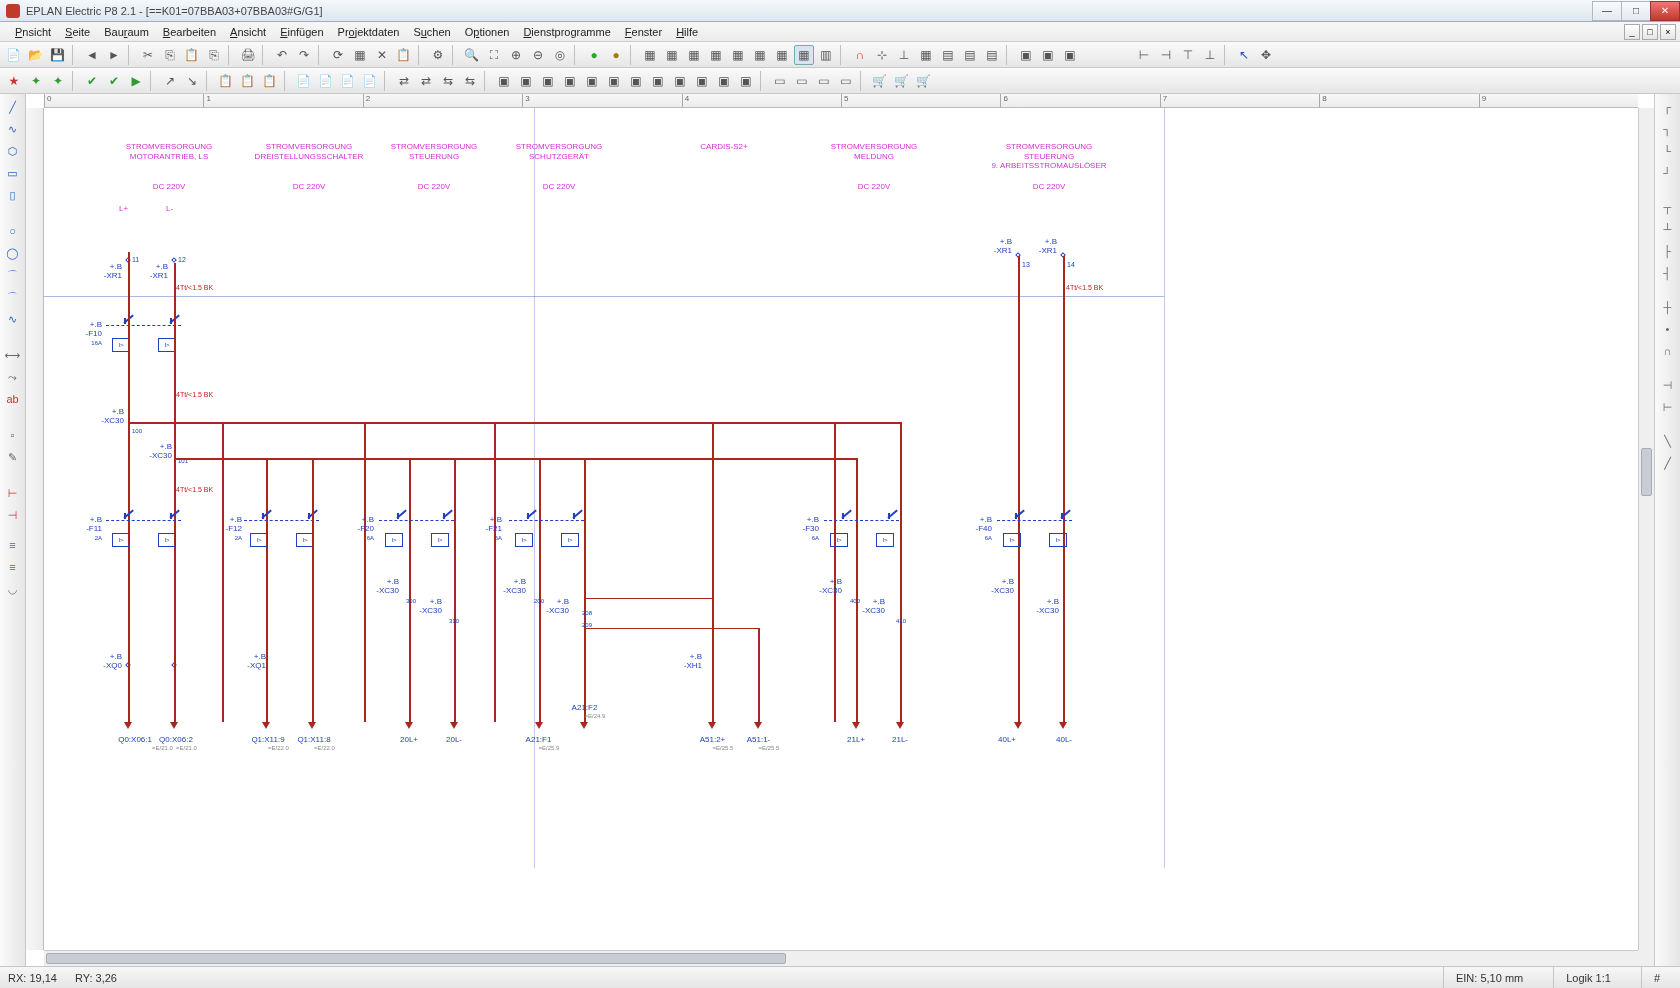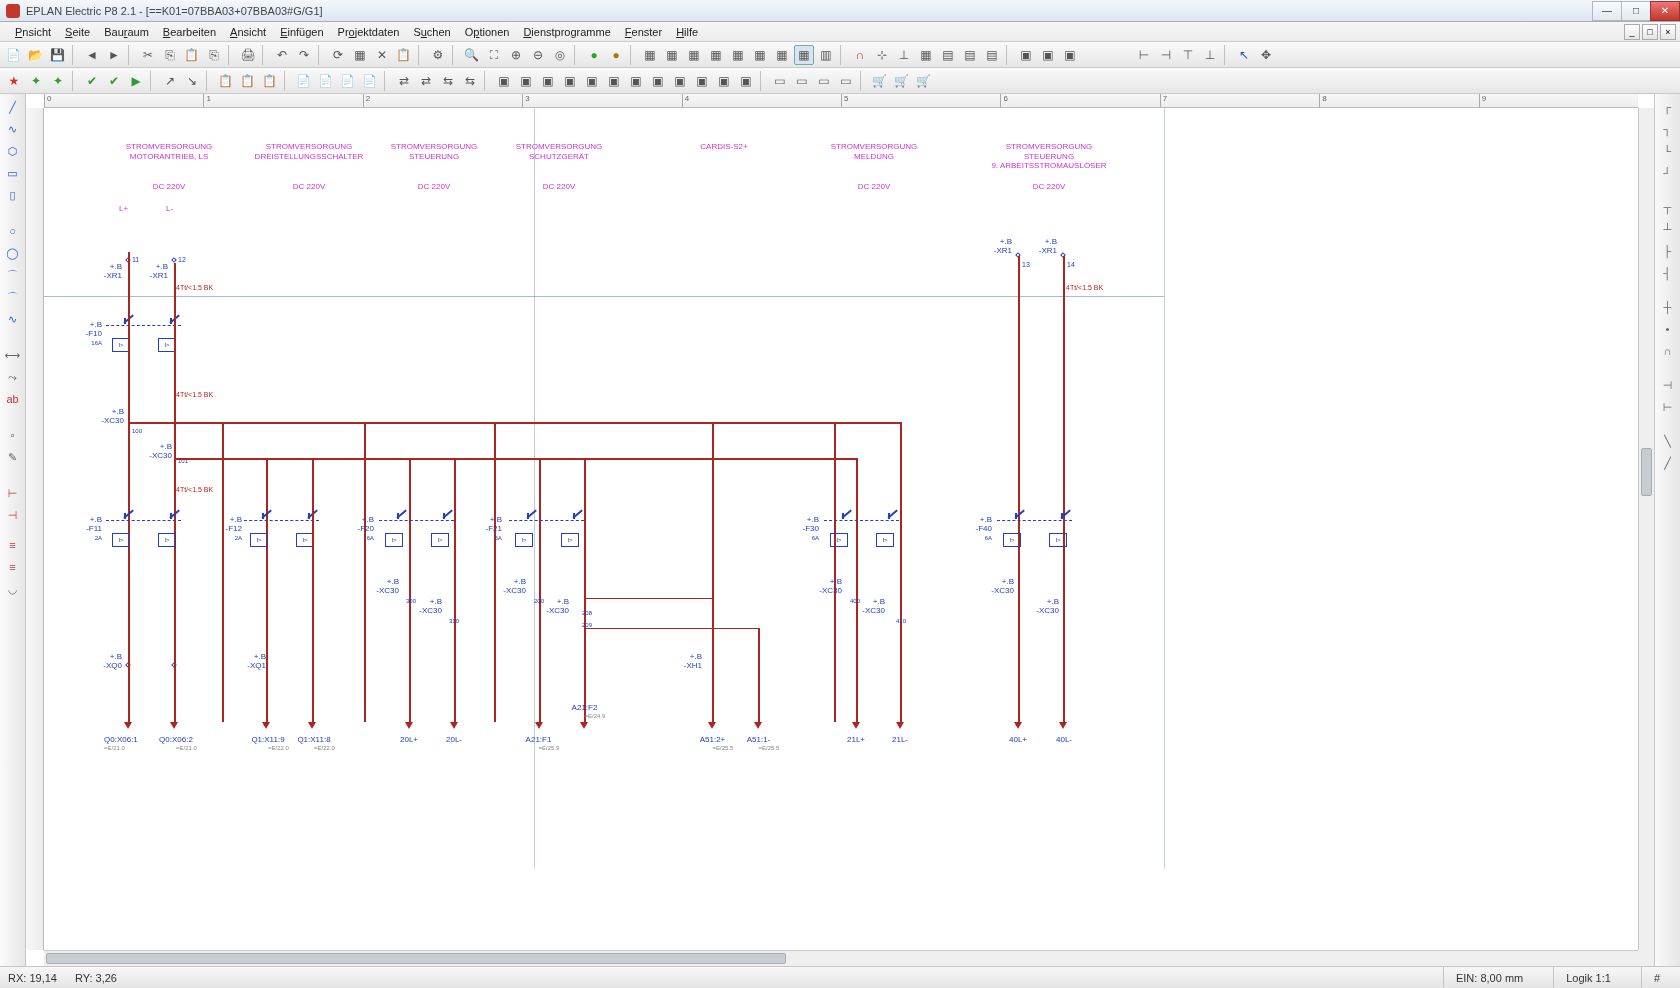--- a/index.html
+++ b/index.html
@@ -427,33 +427,33 @@
           <div class="arrow-down" style="left:406px;top:614px"></div>
         <div class="arrow-down" style="left:491px;top:614px"></div>
           <div class="arrow-down" style="left:536px;top:614px"></div>
         <div class="arrow-down" style="left:664px;top:614px"></div>
           <div class="arrow-down" style="left:710px;top:614px"></div>
         <div class="arrow-down" style="left:808px;top:614px"></div>
           <div class="arrow-down" style="left:852px;top:614px"></div>
         <div class="arrow-down" style="left:970px;top:614px"></div>
           <div class="arrow-down" style="left:1015px;top:614px"></div>
 
-        <div class="label-blue" style="left:60px;top:628px;text-align:left;width:48px"><span>Q0:X06:1</span><br><span class="crossref">=E/21.0</span></div>
+        <div class="label-blue" style="left:60px;top:628px;text-align:right;width:48px"><span>Q0:X06:1</span><br><span class="crossref">=E/21.0</span></div>
         <div class="label-blue" style="left:108px;top:628px;text-align:center;width:48px"><span>Q0:X06:2</span><br><span class="crossref">=E/21.0</span></div>
         <div class="label-blue" style="left:200px;top:628px;text-align:center;width:48px"><span>Q1:X11:9</span><br><span class="crossref">=E/22.0</span></div>
         <div class="label-blue" style="left:246px;top:628px;text-align:center;width:48px"><span>Q1:X11:8</span><br><span class="crossref">=E/22.0</span></div>
         <div class="label-blue" style="left:345px;top:628px;text-align:center;width:40px">20L+</div>
         <div class="label-blue" style="left:390px;top:628px;text-align:center;width:40px">20L-</div>
         <div class="label-blue" style="left:472px;top:628px;text-align:center;width:45px"><span>A21:F1</span><br><span class="crossref">=E/25.9</span></div>
         <div class="label-blue" style="left:518px;top:596px;text-align:center;width:45px"><span>A21:F2</span><br><span class="crossref">=E/24.9</span></div>
         <div class="label-blue" style="left:646px;top:628px;text-align:center;width:45px"><span>A51:2+</span><br><span class="crossref">=E/25.5</span></div>
         <div class="label-blue" style="left:692px;top:628px;text-align:center;width:45px"><span>A51:1-</span><br><span class="crossref">=E/25.5</span></div>
         <div class="label-blue" style="left:792px;top:628px;text-align:center;width:40px">21L+</div>
         <div class="label-blue" style="left:836px;top:628px;text-align:center;width:40px">21L-</div>
-        <div class="label-blue" style="left:954px;top:628px;text-align:center;width:40px">40L+</div>
+        <div class="label-blue" style="left:954px;top:628px;text-align:left;width:40px">40L+</div>
         <div class="label-blue" style="left:1000px;top:628px;text-align:center;width:40px">40L-</div>
 
         <div class="wire-red" style="left:84px;top:445px;width:2px;height:169px"></div>
         <div class="wire-red" style="left:130px;top:445px;width:2px;height:169px"></div>
         <div class="wire-red" style="left:222px;top:445px;width:2px;height:169px"></div>
 
       </div>
     </div>
     <div class="scroll-v">
         <div class="thumb"></div>
@@ -484,16 +484,16 @@
     <div style="height:8px"></div>
     <div class="vbtn">╲</div>
     <div class="vbtn">╱</div>
   </div>
 </div>
 
 <div class="statusbar">
   <span>RX: 19,14</span>
   <span>RY: 3,26</span>
   <span class="spacer"></span>
-  <span class="cell">EIN: 8,00 mm</span>
+  <span class="cell">EIN: 5,10 mm</span>
   <span class="cell">Logik 1:1</span>
   <span class="cell">#</span>
 </div>
 
 </body></html>

